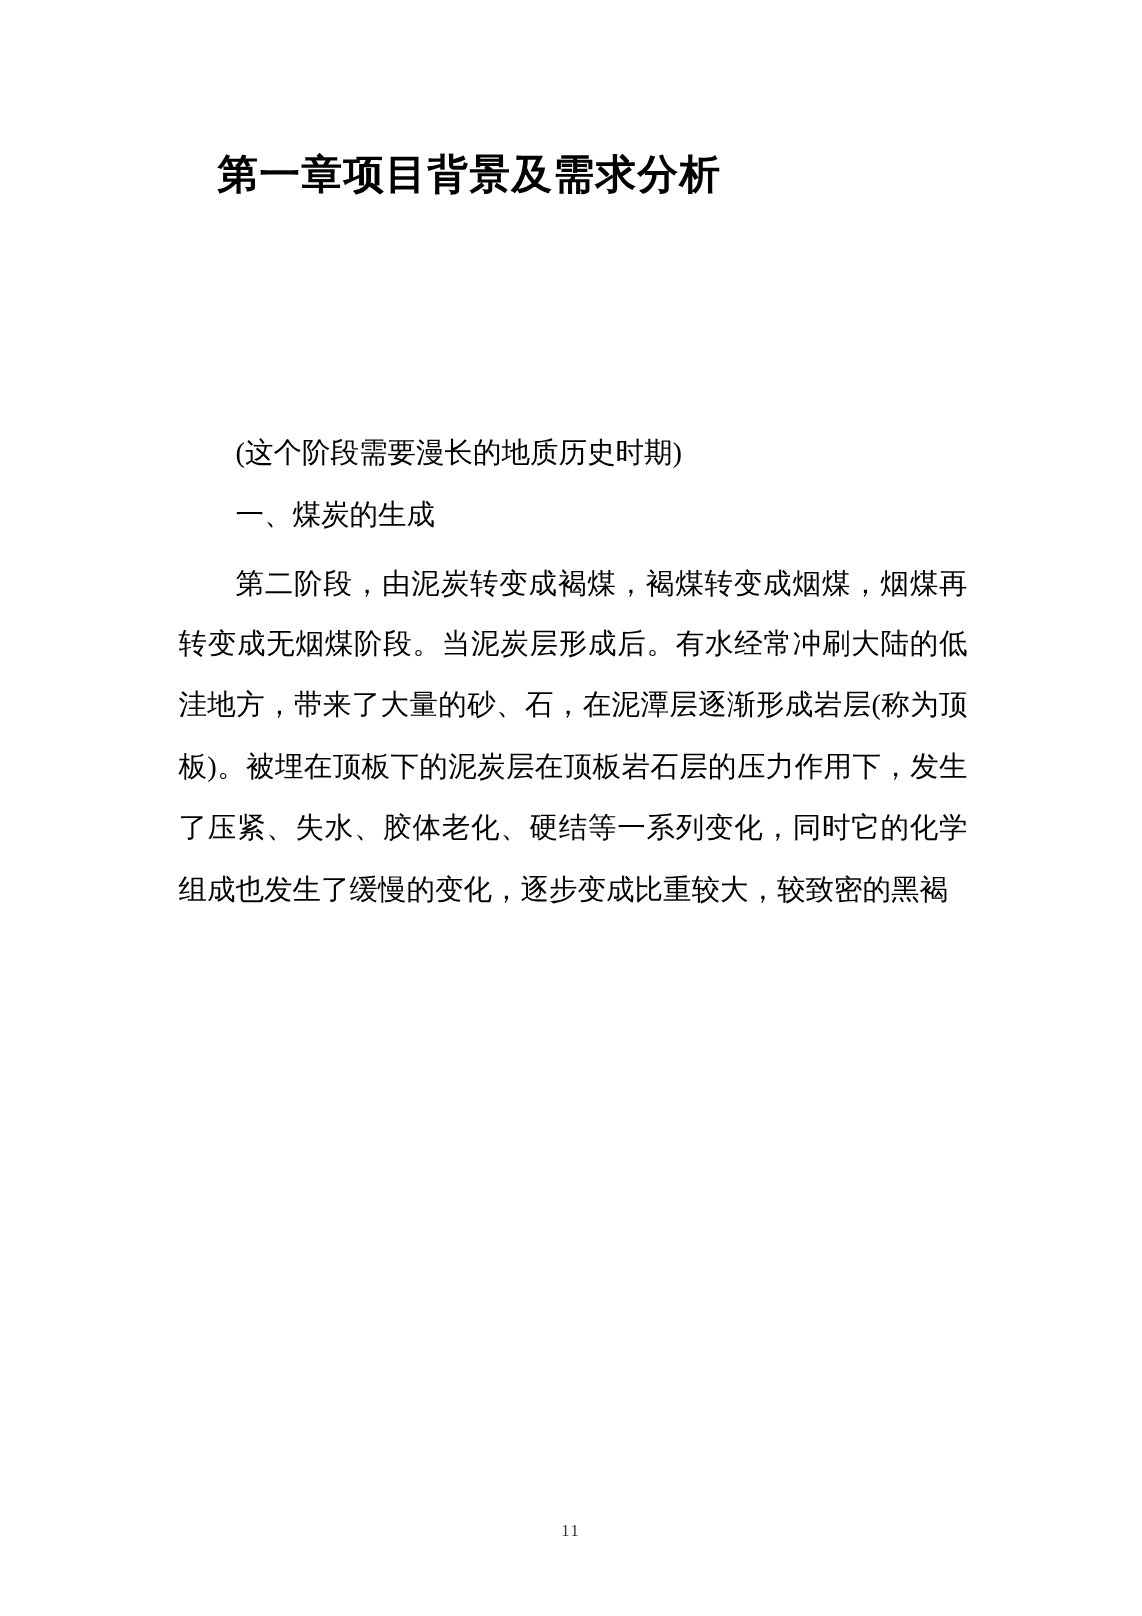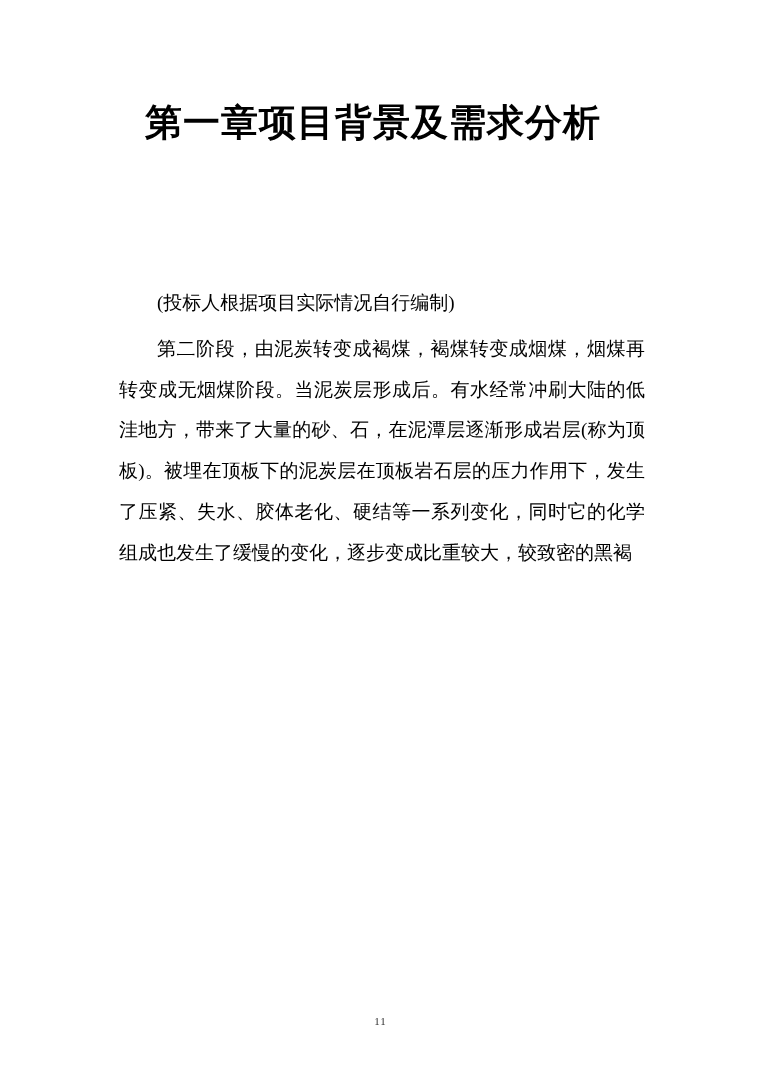--- a/index.html
+++ b/index.html
@@ -14,21 +14,21 @@
     background: #ffffff;
     color: #000000;
     font-family: "Liberation Serif", "DejaVu Serif", serif;
     overflow: hidden;
   }
   .chapter-title {
     position: absolute;
     left: 145px;
     top: 98px;
     margin: 0;
-    font-size: 37px;
+    font-size: 27px;
     font-weight: bold;
     letter-spacing: 1px;
     white-space: nowrap;
   }
   .section-title {
     position: absolute;
     left: 119px;
     top: 222px;
     margin: 0;
     font-size: 21px;
@@ -70,18 +70,19 @@
   }
 </style>
 </head>
 <body>
 
 <div class="page">
   <h1 class="chapter-title">第一章项目背景及需求分析</h1>
 
 
   <div class="content">
-    <p class="indent-line">(投标人根据项目实际情况自行编制)</p>
+    <p class="indent-line">(这个阶段需要漫长的地质历史时期)</p>
+    <p class="indent-line">一、煤炭的生成</p>
     <p class="para para-2">第二阶段，由泥炭转变成褐煤，褐煤转变成烟煤，烟煤再转变成无烟煤阶段。当泥炭层形成后。有水经常冲刷大陆的低洼地方，带来了大量的砂、石，在泥潭层逐渐形成岩层(称为顶板)。被埋在顶板下的泥炭层在顶板岩石层的压力作用下，发生了压紧、失水、胶体老化、硬结等一系列变化，同时它的化学组成也发生了缓慢的变化，逐步变成比重较大，较致密的黑褐</p>
   </div>
 
   <div class="page-number">11</div>
 </div>
 
 </body></html>

